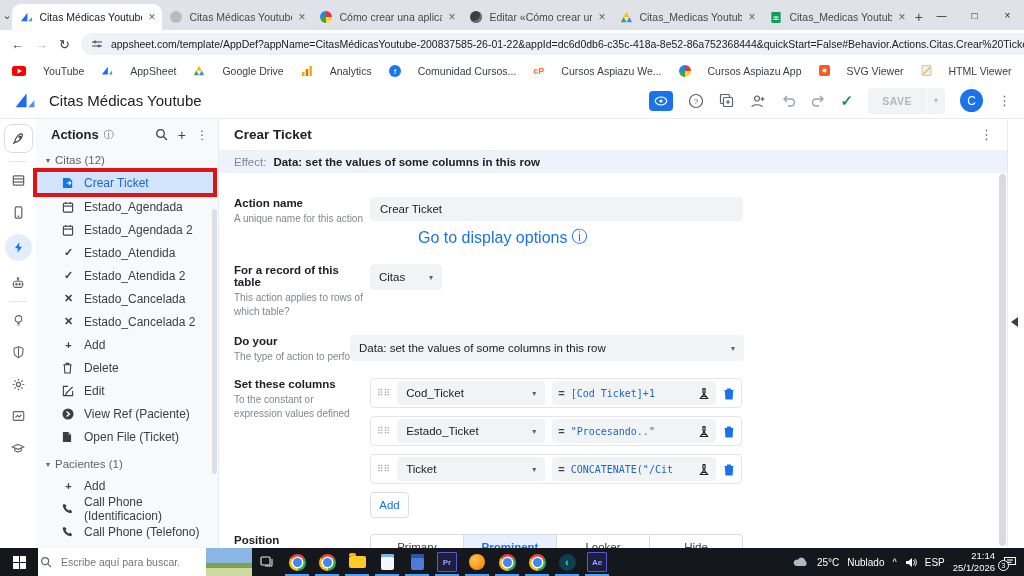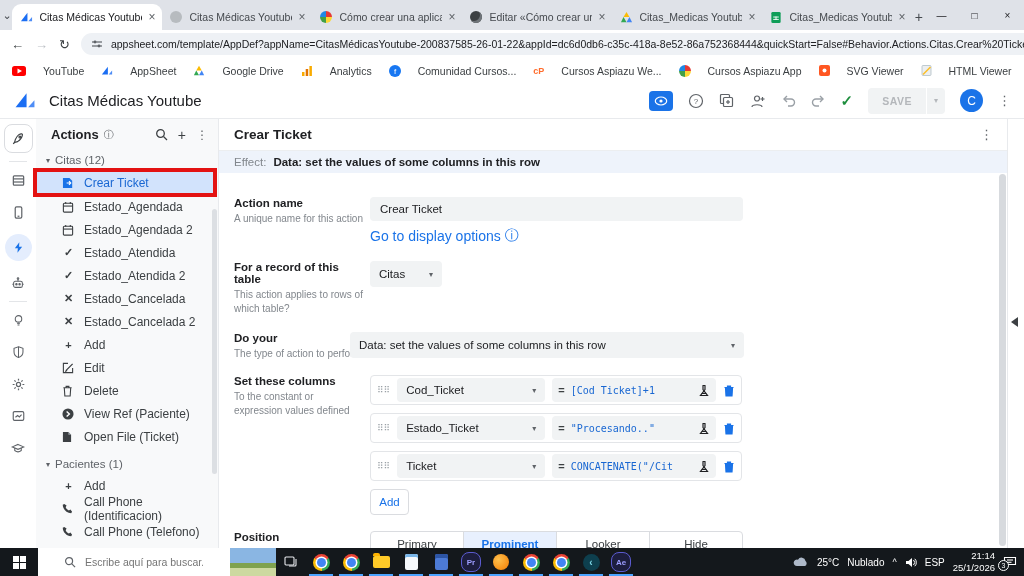--- a/index.html
+++ b/index.html
@@ -73,21 +73,21 @@
   .effectbar{height:22px;background:#eef3fb;display:flex;align-items:center;gap:7px;padding:0 15px;font-size:11.5px;}
   .eff-label{color:#82878d;text-align:center;}
   .eff-val{font-weight:700;color:#202124;}
   .mp-body{padding:24px 0 0 15px;}
   .frow{display:flex;margin-bottom:16px;}
   .flabel{flex:0 0 130px;padding-right:6px;}
   .flabel b{font-size:11.5px;color:#202124;display:block;margin-bottom:3px;font-weight:700;}
   .flabel span{font-size:10px;color:#82878d;line-height:1.4;display:block;}
   .fctl{flex:1;}
   .txtinput{width:373px;height:24px;background:#f1f3f4;border-radius:4px;font-size:11.5px;color:#202124;display:flex;align-items:center;padding:0 10px;box-sizing:border-box;}
-  .link{margin-top:6px;font-size:14px;color:#1a73e8;display:flex;gap:4px;align-items:center;width:max-content;}
+  .link{margin-top:6px;font-size:16px;color:#1a73e8;display:flex;gap:4px;align-items:center;width:max-content;margin-left:48px;}
   .select{height:26px;background:#f1f3f4;border-radius:4px;display:flex;align-items:center;font-size:11.5px;color:#202124;padding:0 9px;box-sizing:border-box;justify-content:space-between;}
   .sel-small{width:72px;}
   .sel-wide{width:394px;}
   .caret{color:#5f6368;font-size:8px;margin-left:8px;}
   .colrow{width:372px;border:1px solid #e3e5e8;border-radius:4px;background:#fff;display:flex;align-items:center;gap:7px;padding:0 6px;height:30px;box-sizing:border-box;margin-bottom:8px;}
   .drag{color:#9aa0a6;font-size:9px;line-height:.9;text-align:center;}
   .colsel{flex:0 0 148px;width:148px;height:24px;}
   .exprbox{flex:1;height:24px;background:#f1f3f4;border-radius:4px;display:flex;align-items:center;gap:6px;padding:0 6px;overflow:hidden;}
   .eq{color:#3c4043;font-size:11px;font-weight:700;}
   .expr{font-family:"DejaVu Sans Mono",monospace;font-size:10px;color:#1967d2;white-space:nowrap;overflow:hidden;flex:1;}
@@ -98,32 +98,32 @@
   .seg:first-child{border-left:none;}
   .seg.on{background:#e8f0fe;color:#1a73e8;font-weight:700;}
   .mp-scroll{position:absolute;top:55px;right:2px;width:7px;height:372px;background:#d7dade;border-radius:4px;}
   .right-gutter{position:absolute;top:0;right:0;bottom:0;width:16px;background:#fff;border-left:1px solid #e8eaed;}
   .collapse{position:absolute;top:198px;left:3px;width:0;height:0;border-top:5px solid transparent;border-bottom:5px solid transparent;border-right:7px solid #3c4043;}
   
   .taskbar{position:absolute;left:0;right:0;bottom:0;height:28px;background:#14181c;display:flex;align-items:stretch;color:#fff;}
   .tb-start{width:38px;display:flex;align-items:center;justify-content:center;}
   .winlogo{display:grid;grid-template-columns:6px 6px;grid-template-rows:6px 6px;gap:1px;}
   .winlogo i{background:#fff;}
-  .tb-search{width:212px;background:#fff;display:flex;align-items:center;gap:7px;padding-left:26px;}
+  .tb-search{width:212px;background:#fff;display:flex;align-items:center;gap:7px;padding-left:2px;}
   .tb-search input{border:none;outline:none;font-size:10.5px;width:118px;color:#202124;background:transparent;font-family:"Liberation Sans",sans-serif;}
   .weather-thumb{width:46px;height:28px;margin-left:auto;background:linear-gradient(180deg,#8ab6e3 0 52%,#7fa24e 52% 72%,#cdd9a0 72% 100%);}
   .tb-ic{width:30px;display:flex;align-items:center;justify-content:center;position:relative;}
   .tb-ic.run::after{content:"";position:absolute;bottom:0;left:3px;right:3px;height:2px;background:#4aa3ff;}
   .chrome{width:17px;height:17px;border-radius:50%;background:conic-gradient(from -60deg,#ea4335 0 120deg,#34a853 120deg 240deg,#fbbc05 240deg 360deg);position:relative;}
   .chrome::after{content:"";position:absolute;inset:4px;border-radius:50%;background:#4285f4;box-shadow:0 0 0 1.5px #fff;}
   .folderic{width:17px;height:12px;background:#ffca28;border-radius:2px;position:relative;}
   .folderic::before{content:"";position:absolute;top:-3px;left:0;width:7px;height:3px;background:#ffb300;border-radius:2px 2px 0 0;}
   .notepadic{width:13px;height:16px;background:#f5f8fb;border-radius:2px;box-shadow:inset 0 3px 0 #79b5e8;}
   .calcic{width:13px;height:16px;background:#4d7bd6;border-radius:2px;box-shadow:inset 0 4px 0 #2d55a5;}
-  .adobeic{width:18px;height:18px;background:#1d1e3e;border:1px solid #5b5bd0;border-radius:8px;color:#9e9eff;font-size:8px;font-weight:700;display:flex;align-items:center;justify-content:center;}
+  .adobeic{width:18px;height:18px;background:#1d1e3e;border:1px solid #5b5bd0;border-radius:1px;color:#9e9eff;font-size:8px;font-weight:700;display:flex;align-items:center;justify-content:center;}
   .flic{width:16px;height:16px;border-radius:50%;background:radial-gradient(circle at 35% 35%,#ffc04d,#f57c00);}
   .camic{width:17px;height:17px;border-radius:50%;background:#0e3f4e;color:#7fd8e8;font-size:10px;font-weight:700;display:flex;align-items:center;justify-content:center;}
   .tb-tray{margin-left:auto;display:flex;align-items:center;gap:8px;padding-right:7px;font-size:10px;}
   .tb-clock{text-align:right;font-size:9.5px;line-height:1.3;}
   .tb-notif{position:relative;display:flex;align-items:center;}
   .nbadge{position:absolute;right:8px;bottom:-3px;background:#14181c;border:1px solid #fff;border-radius:50%;width:9px;height:9px;font-size:7px;display:flex;align-items:center;justify-content:center;}
   .tray-chev{font-size:9px;}
 </style>
 </head>
 <body>
@@ -485,34 +485,34 @@
       <div class="sb-item">
         <span class="glyph">✕</span>
         <span>Estado_Cancelada 2</span>
       </div>
       <div class="sb-item">
         <span class="glyph">+</span>
         <span>Add</span>
       </div>
       <div class="sb-item">
         <span class="glyph">
+            <svg width="11" height="12" viewBox="0 0 12 13" fill="none" stroke="#3c4043" stroke-width="1.2">
+              <path d="M1.5 3 h9 M4.5 3 V1.5 h3 V3 M2.5 3 l0.6 9 h5.8 L9.5 3"></path>
+            </svg>
+          </span>
+        <span>Delete</span>
+      </div>
+      <div class="sb-item">
+        <span class="glyph">
             <svg width="12" height="12" viewBox="0 0 13 13" fill="none" stroke="#3c4043" stroke-width="1.2">
               <path d="M11.5 6.5 V11.5 H1.5 V1.5 H6.5"></path>
               <path d="M5 8.5 l6.5-6.5 M5 8.5 l-0.5 1 1-0.5" stroke-width="1.4"></path>
             </svg>
           </span>
         <span>Edit</span>
-      </div>
-      <div class="sb-item">
-        <span class="glyph">
-            <svg width="11" height="12" viewBox="0 0 12 13" fill="none" stroke="#3c4043" stroke-width="1.2">
-              <path d="M1.5 3 h9 M4.5 3 V1.5 h3 V3 M2.5 3 l0.6 9 h5.8 L9.5 3"></path>
-            </svg>
-          </span>
-        <span>Delete</span>
       </div>
       <div class="sb-item">
         <span class="glyph">
             <svg width="12" height="12" viewBox="0 0 13 13">
               <circle cx="6.5" cy="6.5" r="6" fill="#3c4043"></circle>
               <path d="M5 3.8 l3 2.7 -3 2.7" stroke="#fff" stroke-width="1.5" fill="none"></path>
             </svg>
           </span>
         <span>View Ref (Paciente)</span>
       </div>

